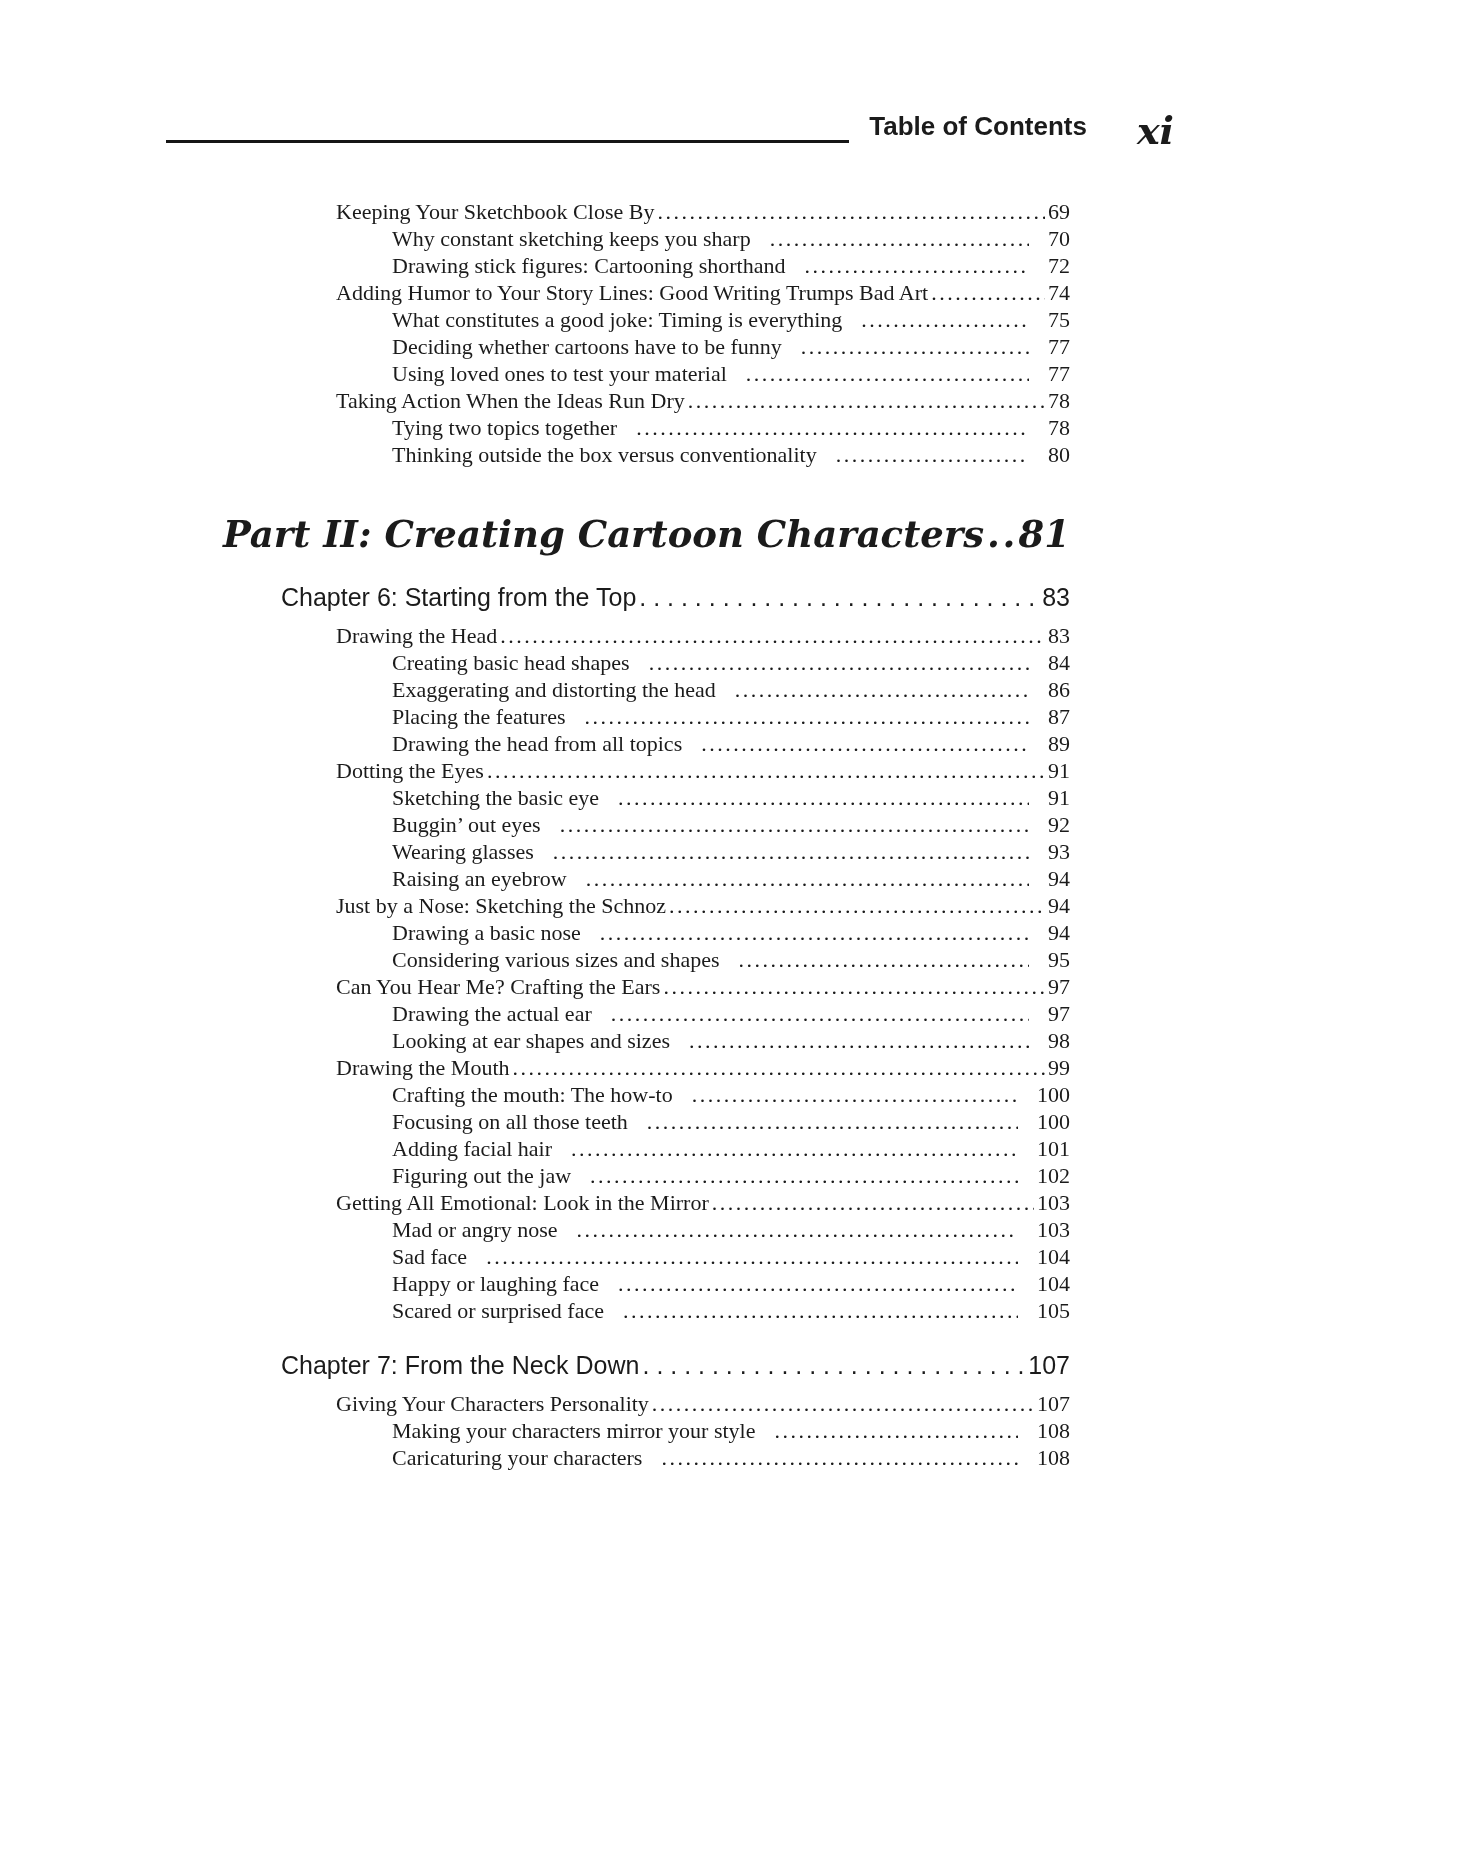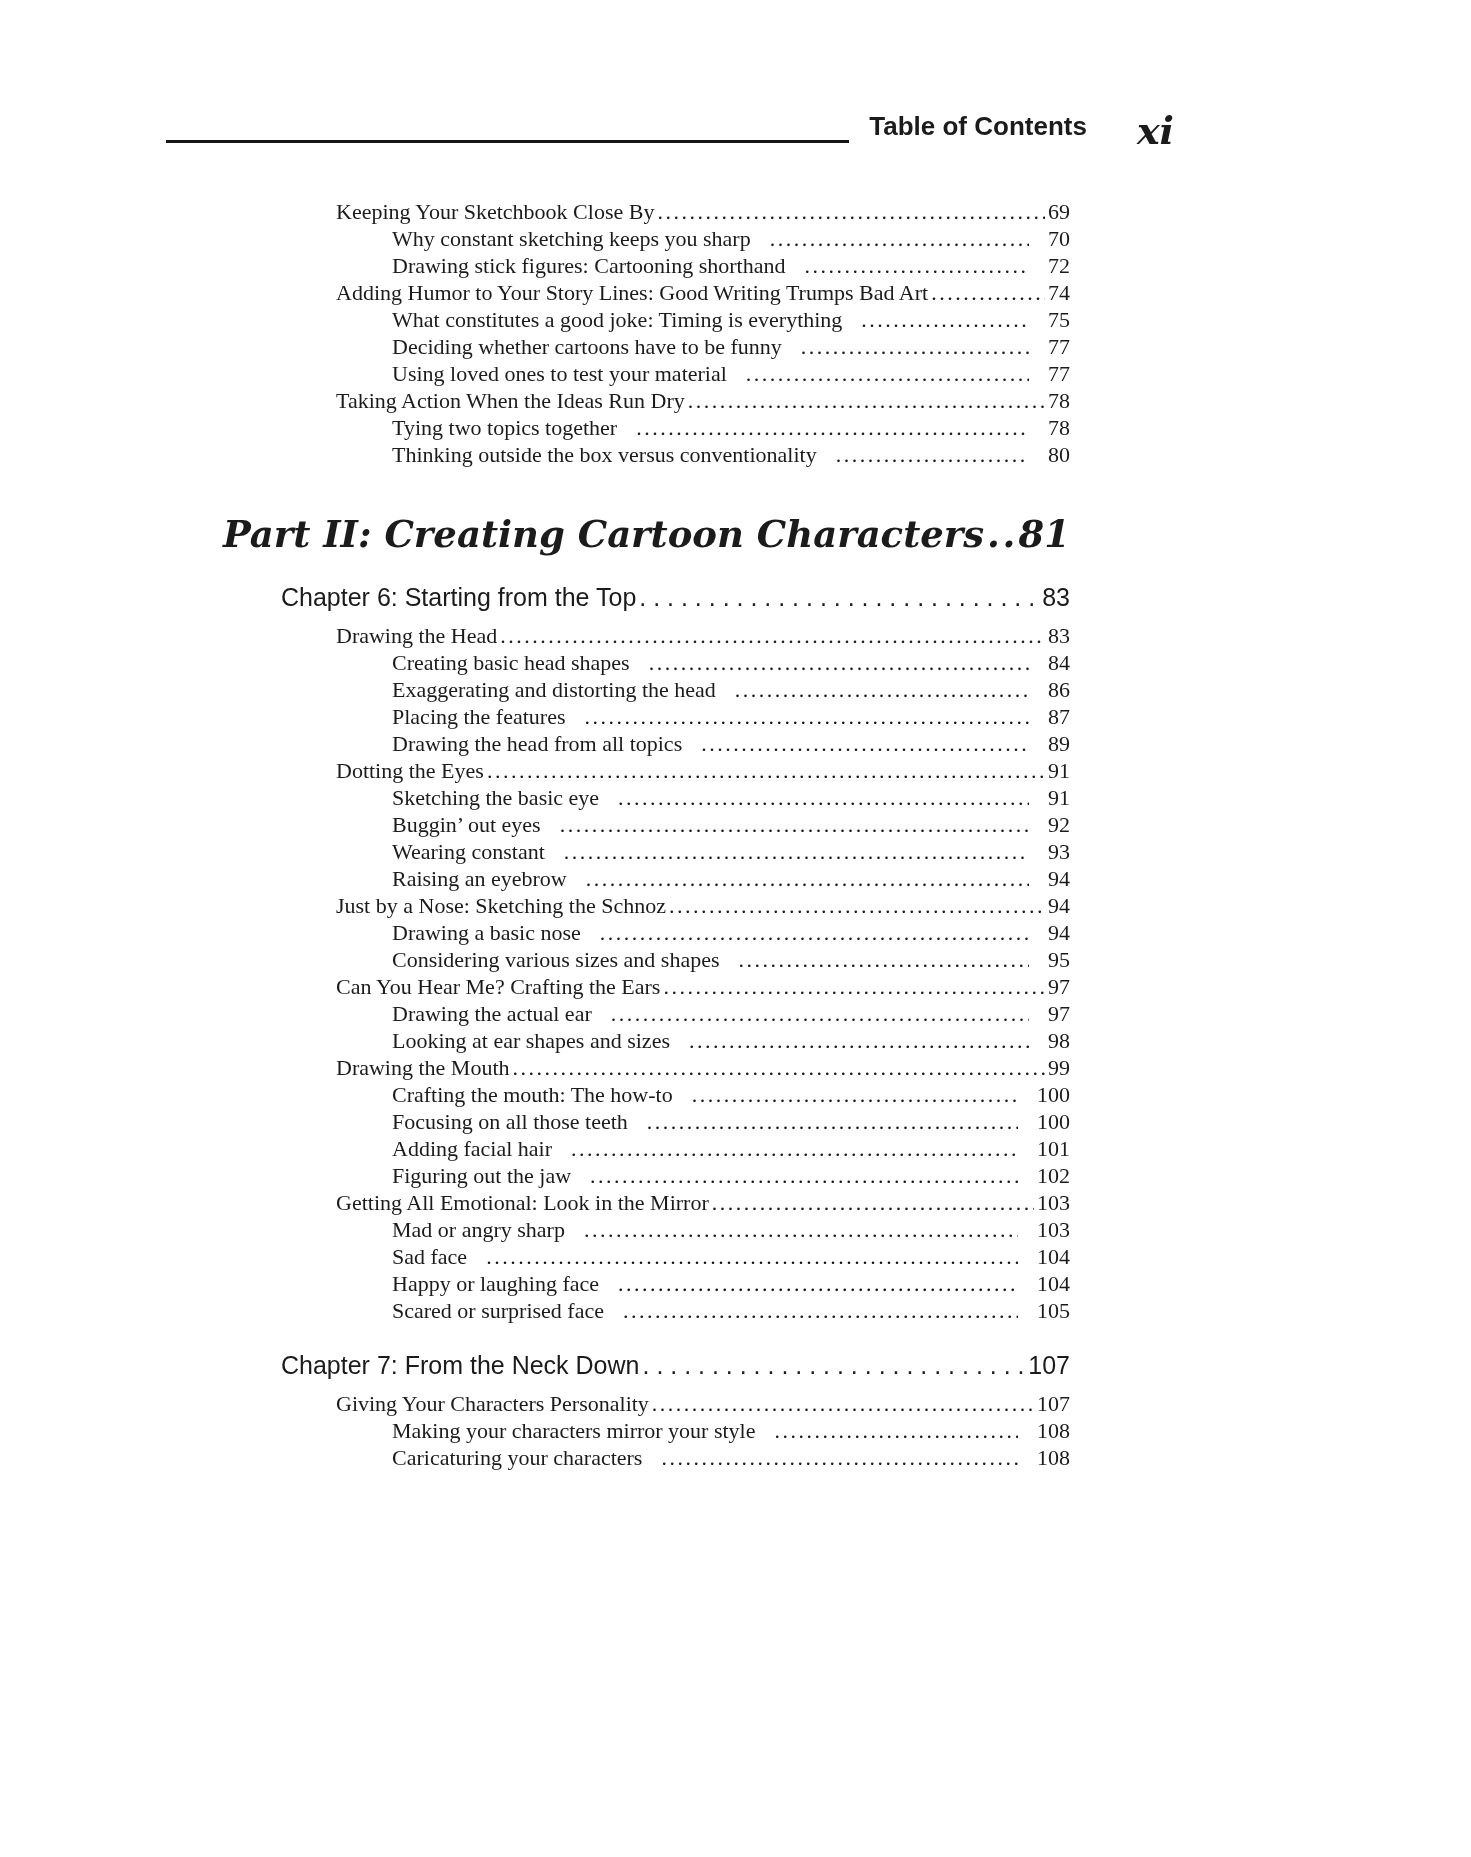--- a/index.html
+++ b/index.html
@@ -195,21 +195,21 @@
         <span class="t">Sketching the basic eye</span>
         <span class="leader fine"></span>
         <span class="pg">91</span>
       </div>
       <div class="row entry level2">
         <span class="t">Buggin’ out eyes</span>
         <span class="leader fine"></span>
         <span class="pg">92</span>
       </div>
       <div class="row entry level2">
-        <span class="t">Wearing constant</span>
+        <span class="t">Wearing glasses</span>
         <span class="leader fine"></span>
         <span class="pg">93</span>
       </div>
       <div class="row entry level2">
         <span class="t">Raising an eyebrow</span>
         <span class="leader fine"></span>
         <span class="pg">94</span>
       </div>
       <div class="row entry level1">
         <span class="t">Just by a Nose: Sketching the Schnoz</span>
@@ -265,21 +265,21 @@
         <span class="t">Figuring out the jaw</span>
         <span class="leader fine"></span>
         <span class="pg">102</span>
       </div>
       <div class="row entry level1">
         <span class="t">Getting All Emotional: Look in the Mirror</span>
         <span class="leader fine"></span>
         <span class="pg">103</span>
       </div>
       <div class="row entry level2">
-        <span class="t">Mad or angry sharp</span>
+        <span class="t">Mad or angry nose</span>
         <span class="leader fine"></span>
         <span class="pg">103</span>
       </div>
       <div class="row entry level2">
         <span class="t">Sad face</span>
         <span class="leader fine"></span>
         <span class="pg">104</span>
       </div>
       <div class="row entry level2">
         <span class="t">Happy or laughing face</span>

